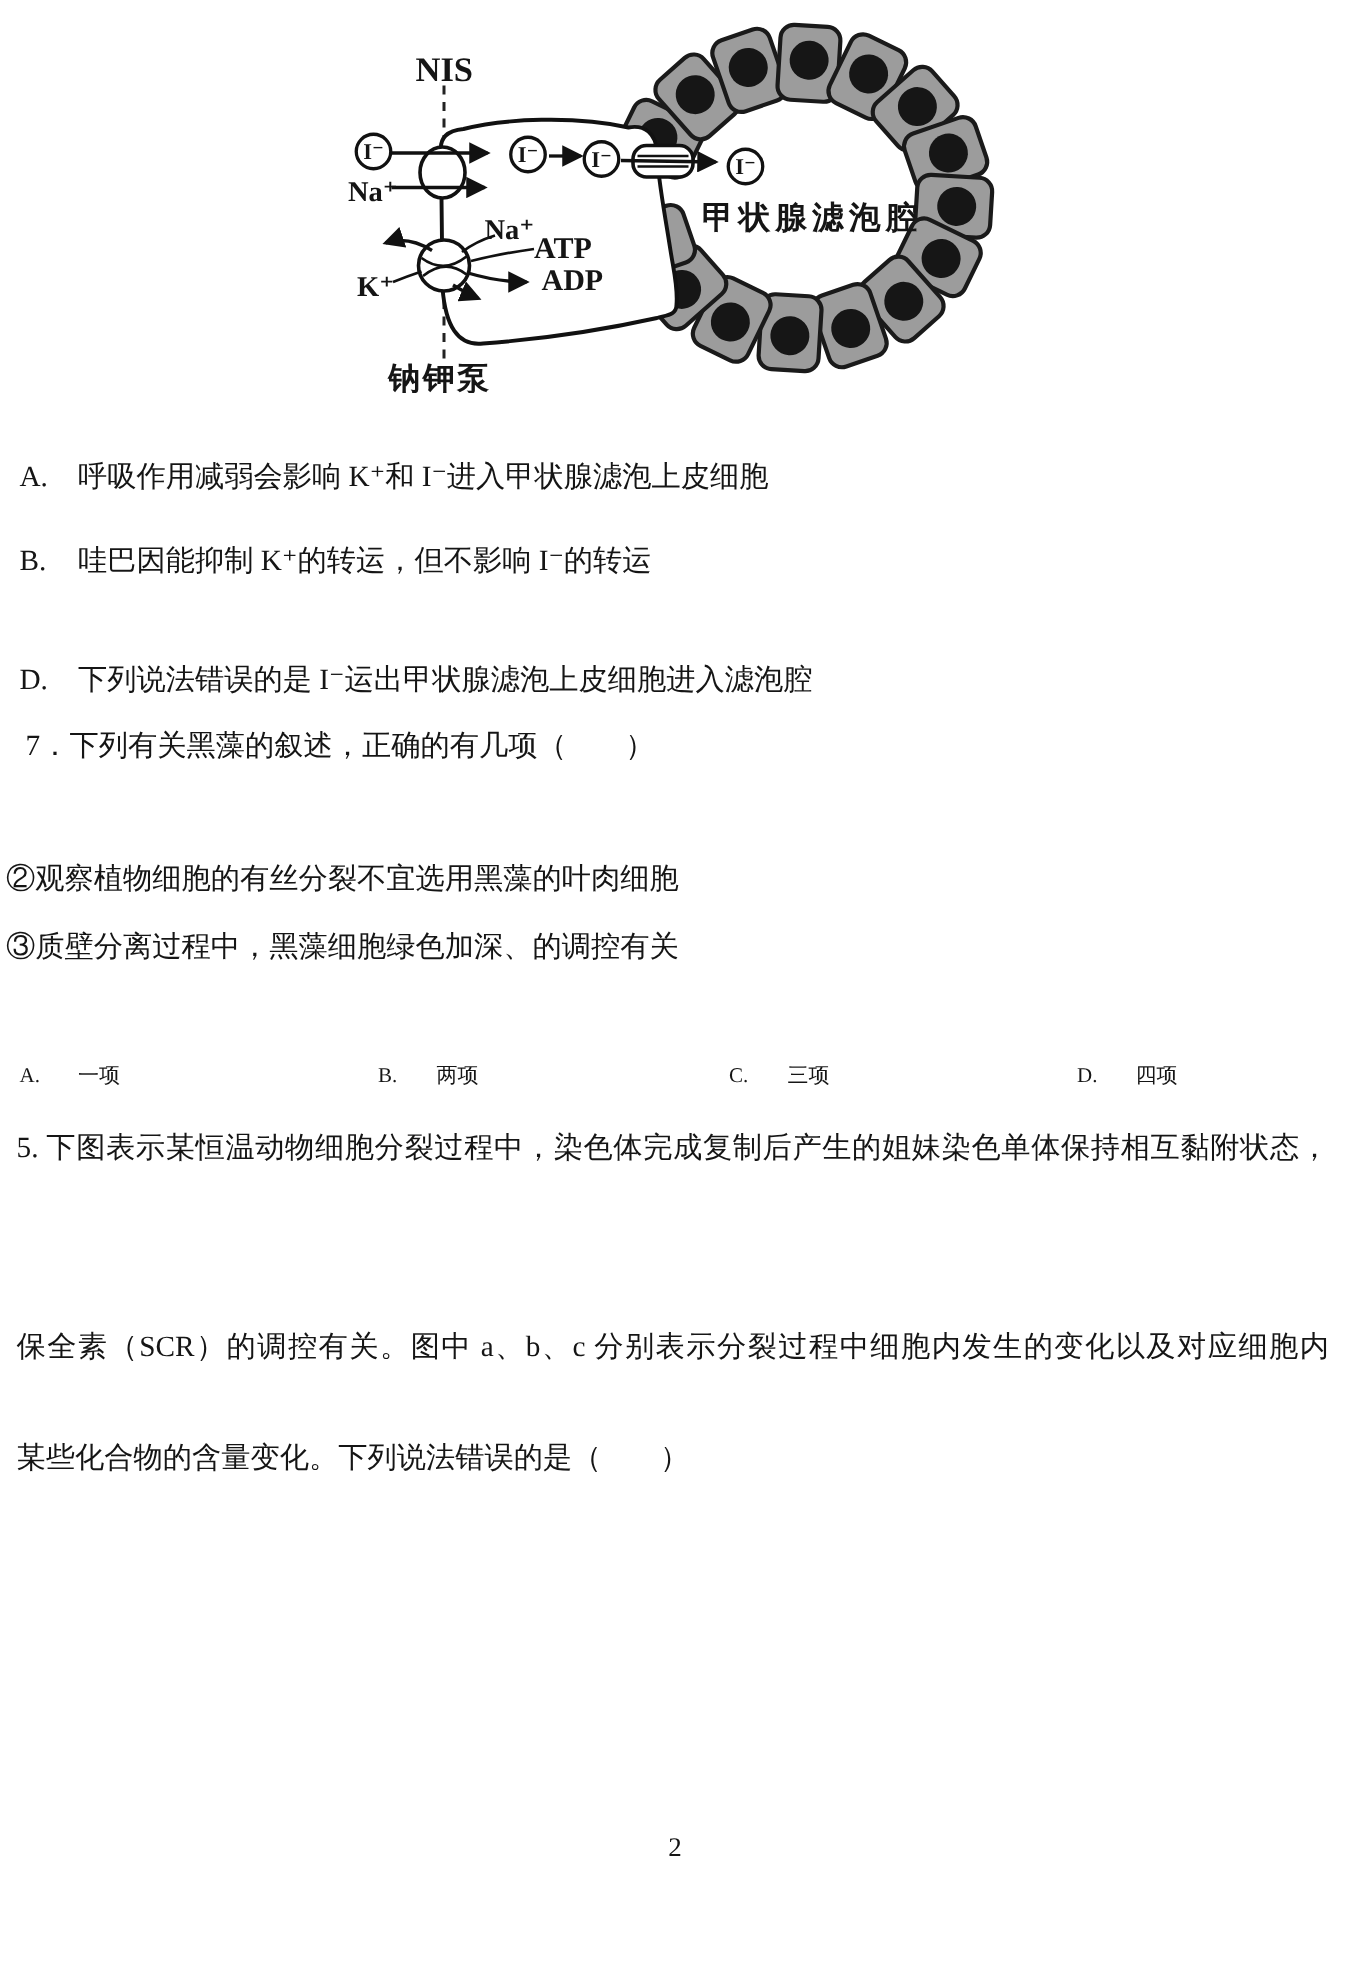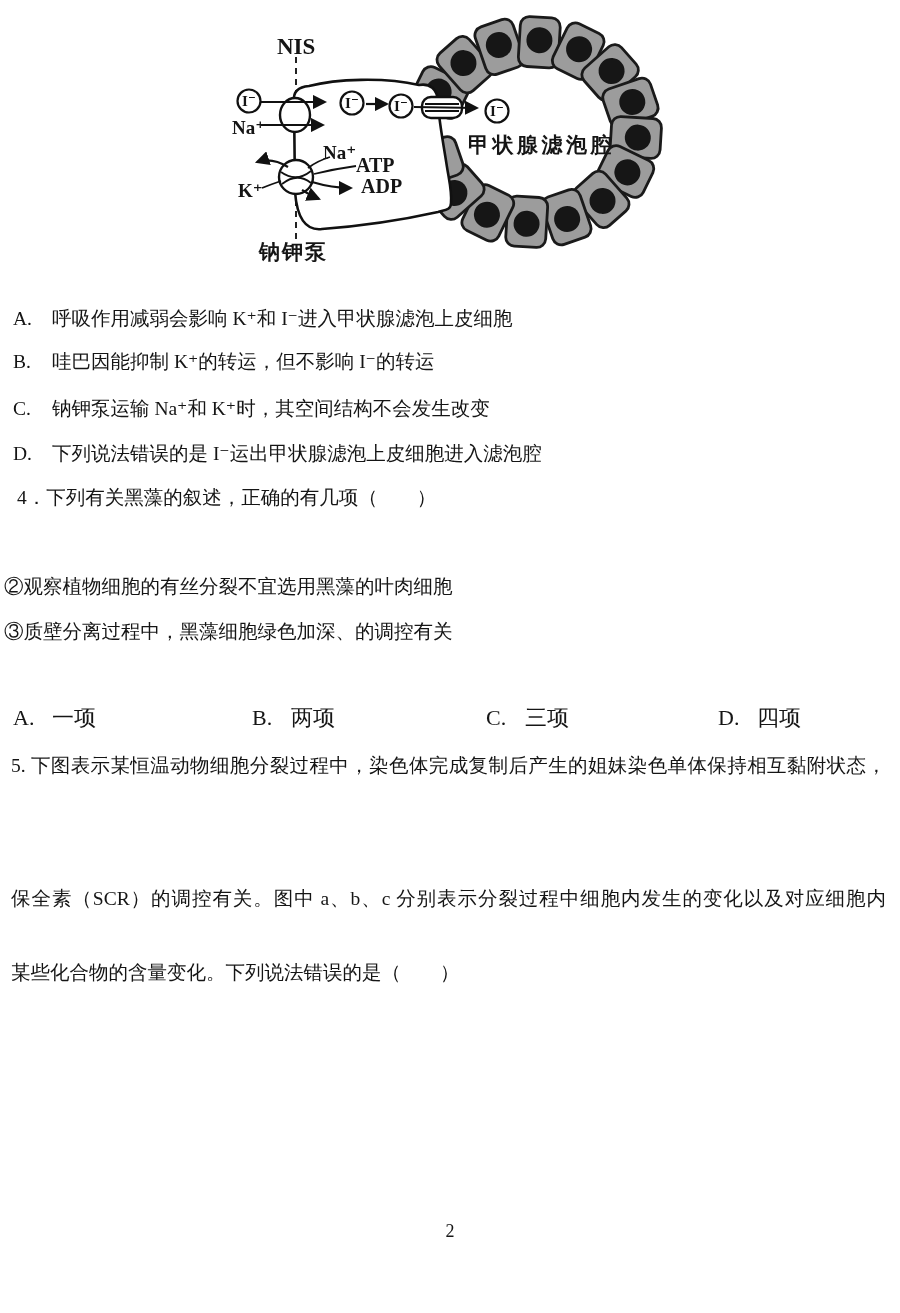--- a/index.html
+++ b/index.html
@@ -5,21 +5,21 @@
   html,body{margin:0;padding:0;background:#ffffff;}
   .page{
     position:relative;width:900px;height:1313px;background:#ffffff;
     font-family:"Liberation Serif","DejaVu Serif",serif;color:#151515;overflow:hidden;
   }
   .line{position:absolute;left:13px;font-size:19.5px;line-height:26px;white-space:nowrap;}
   .item-line{left:4px;}
   .q5line{left:11px;width:875px;white-space:normal;height:27px;overflow:hidden;text-align:justify;}
   .q5line.just::after{content:"";display:inline-block;width:100%;height:0;}
   .lab{display:inline-block;min-width:26px;margin-right:13px;}
-  .q4opt{position:absolute;top:705px;font-size:22px;line-height:26px;white-space:nowrap;}
+  .q4opt{position:absolute;top:705px;font-size:14px;line-height:26px;white-space:nowrap;}
   .pagenum{position:absolute;top:1221px;left:0;width:100%;text-align:center;font-size:18px;}
   .diagram{position:absolute;left:218px;top:4px;width:450px;height:258px;}
   .diagram text{font-family:"Liberation Serif","DejaVu Serif",serif;fill:#151515;}
   .fcell{fill:#9c9c9c;stroke:#1a1a1a;stroke-width:2.8;}
   .fnuc{fill:#161616;}
   .membrane{fill:#ffffff;stroke:#111111;stroke-width:2.6;stroke-linejoin:round;}
   .organ{fill:#ffffff;stroke:#111111;stroke-width:2.4;}
   .flow{stroke:#111111;stroke-width:2.2;fill:none;}
   .thin{stroke:#111111;stroke-width:1.8;fill:none;}
   .dash{stroke:#222222;stroke-width:2;stroke-dasharray:6 5;}
@@ -153,25 +153,24 @@
     <text class="smalllbl" x="232" y="134">Na⁺</text>
     <text class="smalllbl" x="238" y="197">K⁺</text>
     <text class="smalllbl" x="323" y="159">Na⁺</text>
     <text x="356" y="172" font-size="20" font-weight="600">ATP</text>
     <text x="361" y="193" font-size="20" font-weight="600">ADP</text>
     <text class="biglbl" x="468" y="152" letter-spacing="3.5">甲状腺滤泡腔</text>
     <text class="biglbl" x="259" y="259" letter-spacing="2">钠钾泵</text>
   </svg>
 
   <div class="line" style="top:306px"><span class="lab">A.</span><span>呼吸作用减弱会影响 K⁺和 I⁻进入甲状腺滤泡上皮细胞</span></div>
-  <div class="line" style="top:349px"><span class="lab">B.</span><span>哇巴因能抑制 K⁺的转运，但不影响 I⁻的转运</span></div>
-  <div class="line" style="top:396px"><span class="lab">C.</span><span>钠钾泵运输 Na⁺和 K⁺时，其空间结构不会发生改变</span></div>
+  <div class="line" style="top:362px"><span class="lab">B.</span><span>哇巴因能抑制 K⁺的转运，但不影响 I⁻的转运</span></div>
   <div class="line" style="top:441px"><span class="lab">D.</span><span>下列说法错误的是 I⁻运出甲状腺滤泡上皮细胞进入滤泡腔</span></div>
 
-  <div class="line" style="top:485px;left:17px">4．下列有关黑藻的叙述，正确的有几项（　　）</div>
+  <div class="line" style="top:485px;left:17px">7．下列有关黑藻的叙述，正确的有几项（　　）</div>
   <div class="line item-line" style="top:574px">②观察植物细胞的有丝分裂不宜选用黑藻的叶肉细胞</div>
   <div class="line item-line" style="top:619px">③质壁分离过程中，黑藻细胞绿色加深、的调控有关</div>
 
   <div class="q4opt" style="left:13px"><span class="lab">A.</span><span>一项</span></div>
   <div class="q4opt" style="left:252px"><span class="lab">B.</span><span>两项</span></div>
   <div class="q4opt" style="left:486px"><span class="lab">C.</span><span>三项</span></div>
   <div class="q4opt" style="left:718px"><span class="lab">D.</span><span>四项</span></div>
 
   <div class="line q5line just" style="top:753px">5. 下图表示某恒温动物细胞分裂过程中，染色体完成复制后产生的姐妹染色单体保持相互黏附状态，</div>
   <div class="line q5line just" style="top:886px">保全素（SCR）的调控有关。图中 a、b、c 分别表示分裂过程中细胞内发生的变化以及对应细胞内</div>

